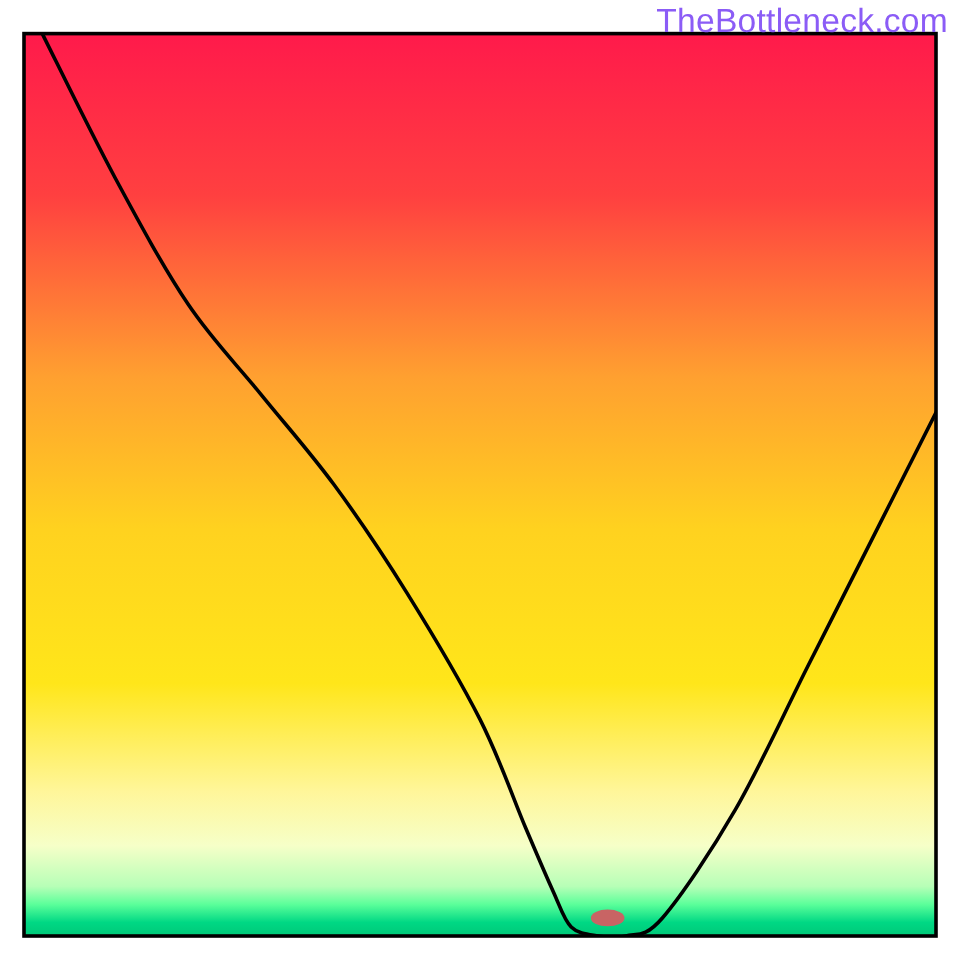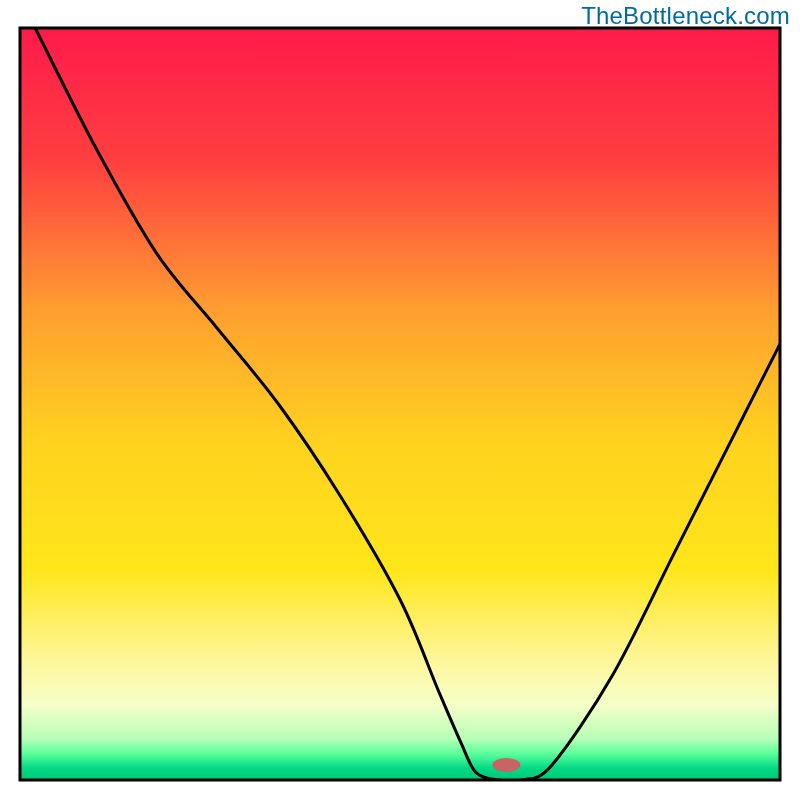--- a/index.html
+++ b/index.html
@@ -13,22 +13,22 @@
   }
   .frame {
     position: relative;
     width: 800px;
     height: 800px;
   }
   .watermark {
     position: absolute;
     top: 2px;
     right: 10px;
-    color: #0369a1;
-    font-size: 24px;
+    color: #8b5cf6;
+    font-size: 28px;
     font-weight: 500;
     letter-spacing: 0.2px;
     z-index: 10;
   }
   svg {
     display: block;
   }
 </style>
 </head>
 <body>

